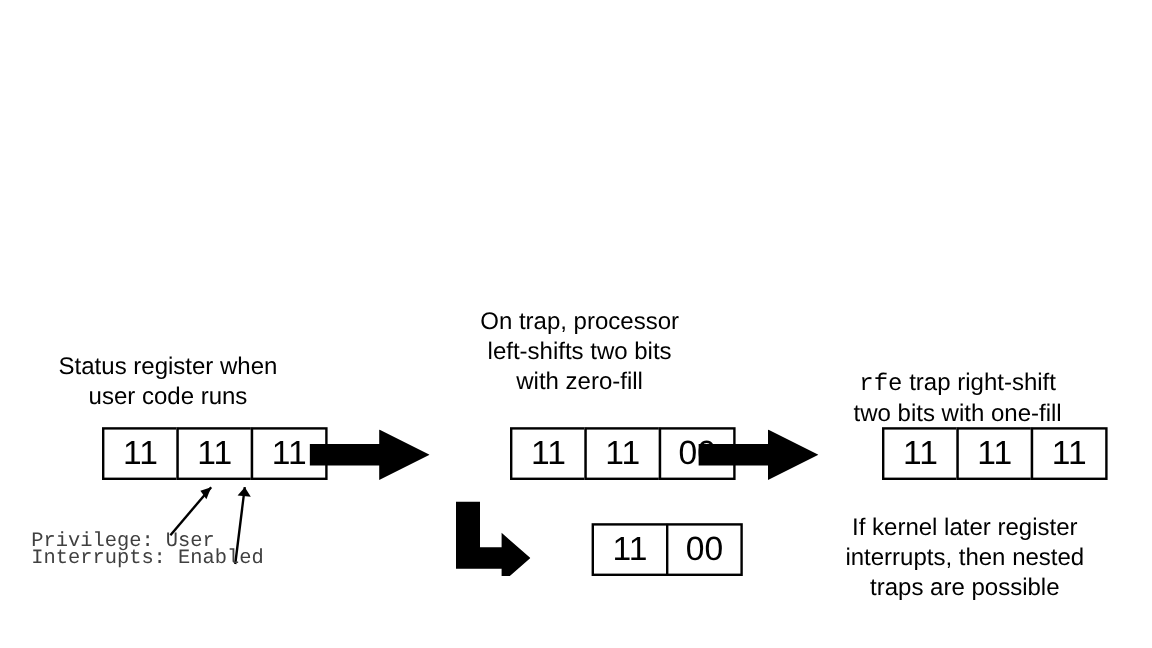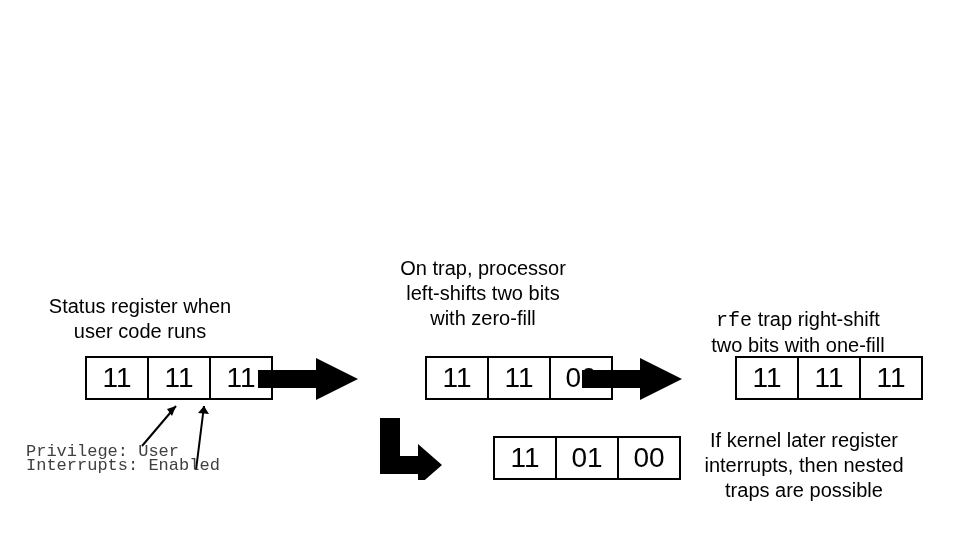--- a/index.html
+++ b/index.html
@@ -83,21 +83,20 @@
 </div>
 
 <div class="register" style="left:690px; top:356px;">
   <div class="cell">11</div>
   <div class="cell">11</div>
   <div class="cell">11</div>
 </div>
 
 <div class="register" style="left:448px; top:436px;">
   <div class="cell">11</div>
-  <div class="cell">01</div>
   <div class="cell">00</div>
 </div>
 
 <svg class="arrow" style="left:258px; top:358px; width:100px; height:42px;" viewBox="0 0 100 42">
   <polygon points="0,12 58,12 58,0 100,21 58,42 58,30 0,30" fill="#000"></polygon>
 </svg>
 
 <svg class="arrow" style="left:582px; top:358px; width:100px; height:42px;" viewBox="0 0 100 42">
   <polygon points="0,12 58,12 58,0 100,21 58,42 58,30 0,30" fill="#000"></polygon>
 </svg>

